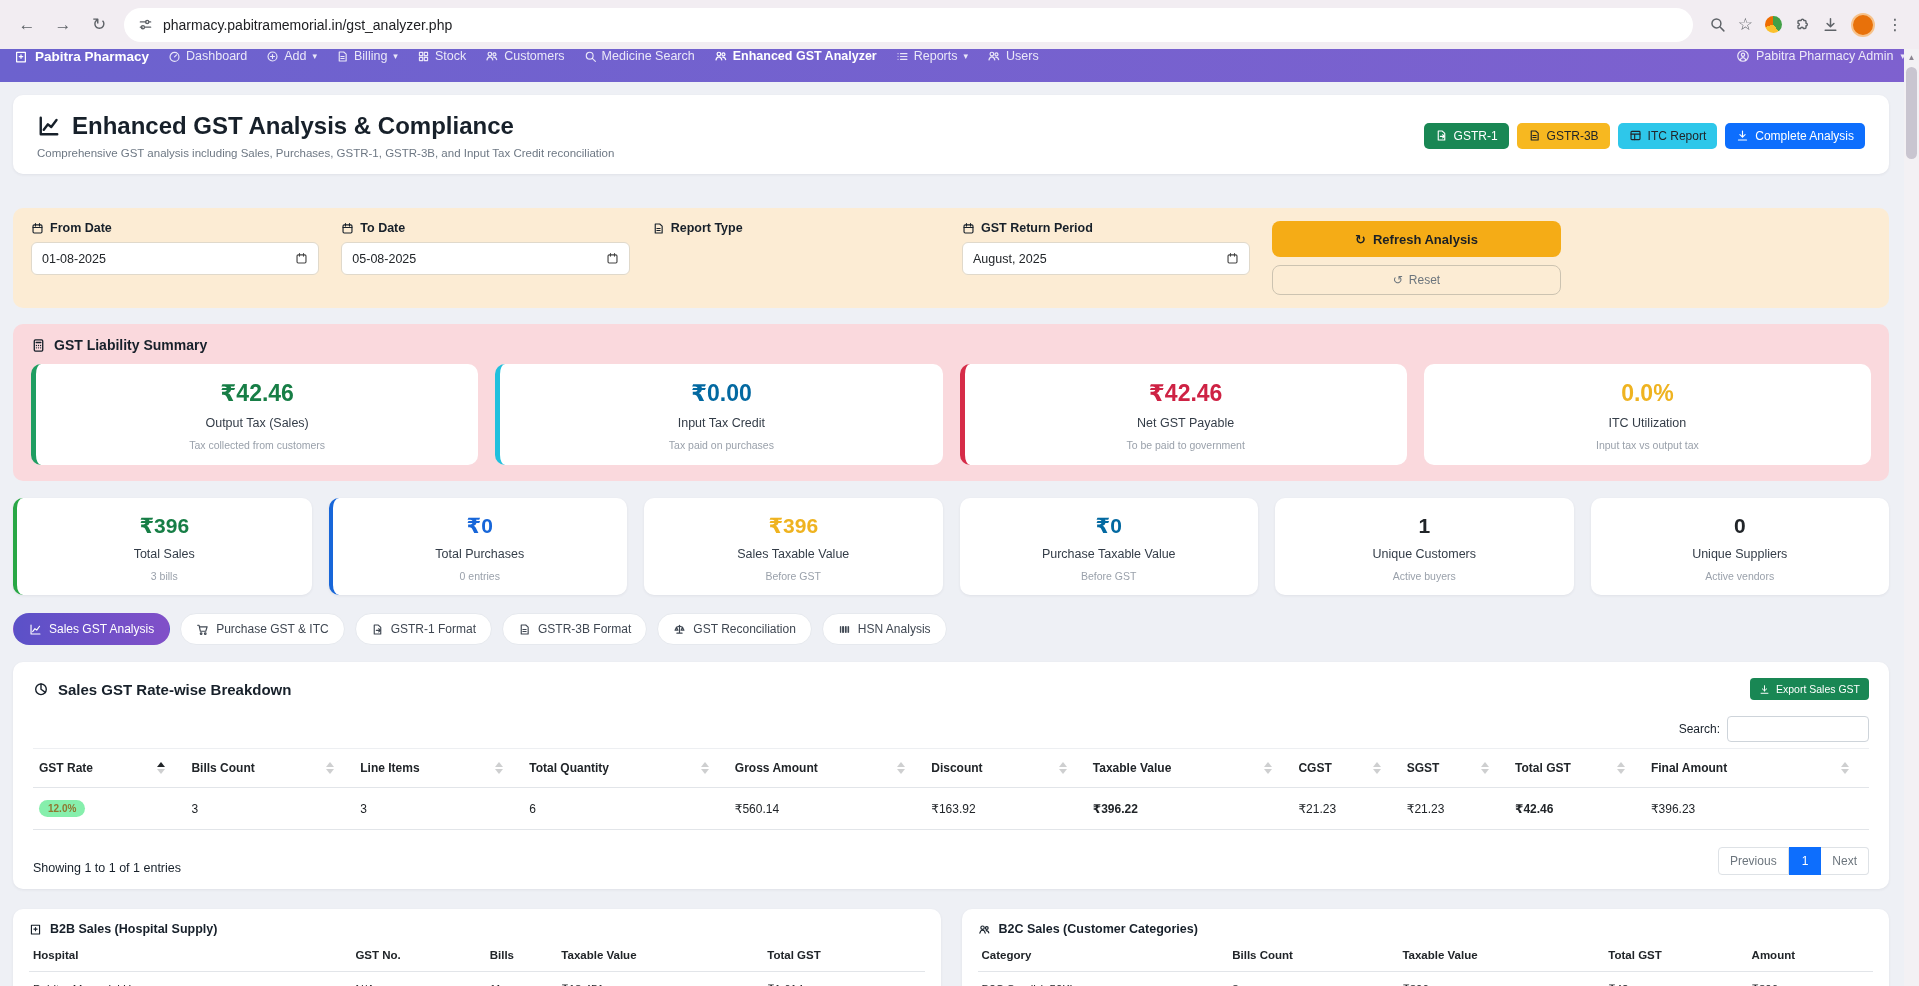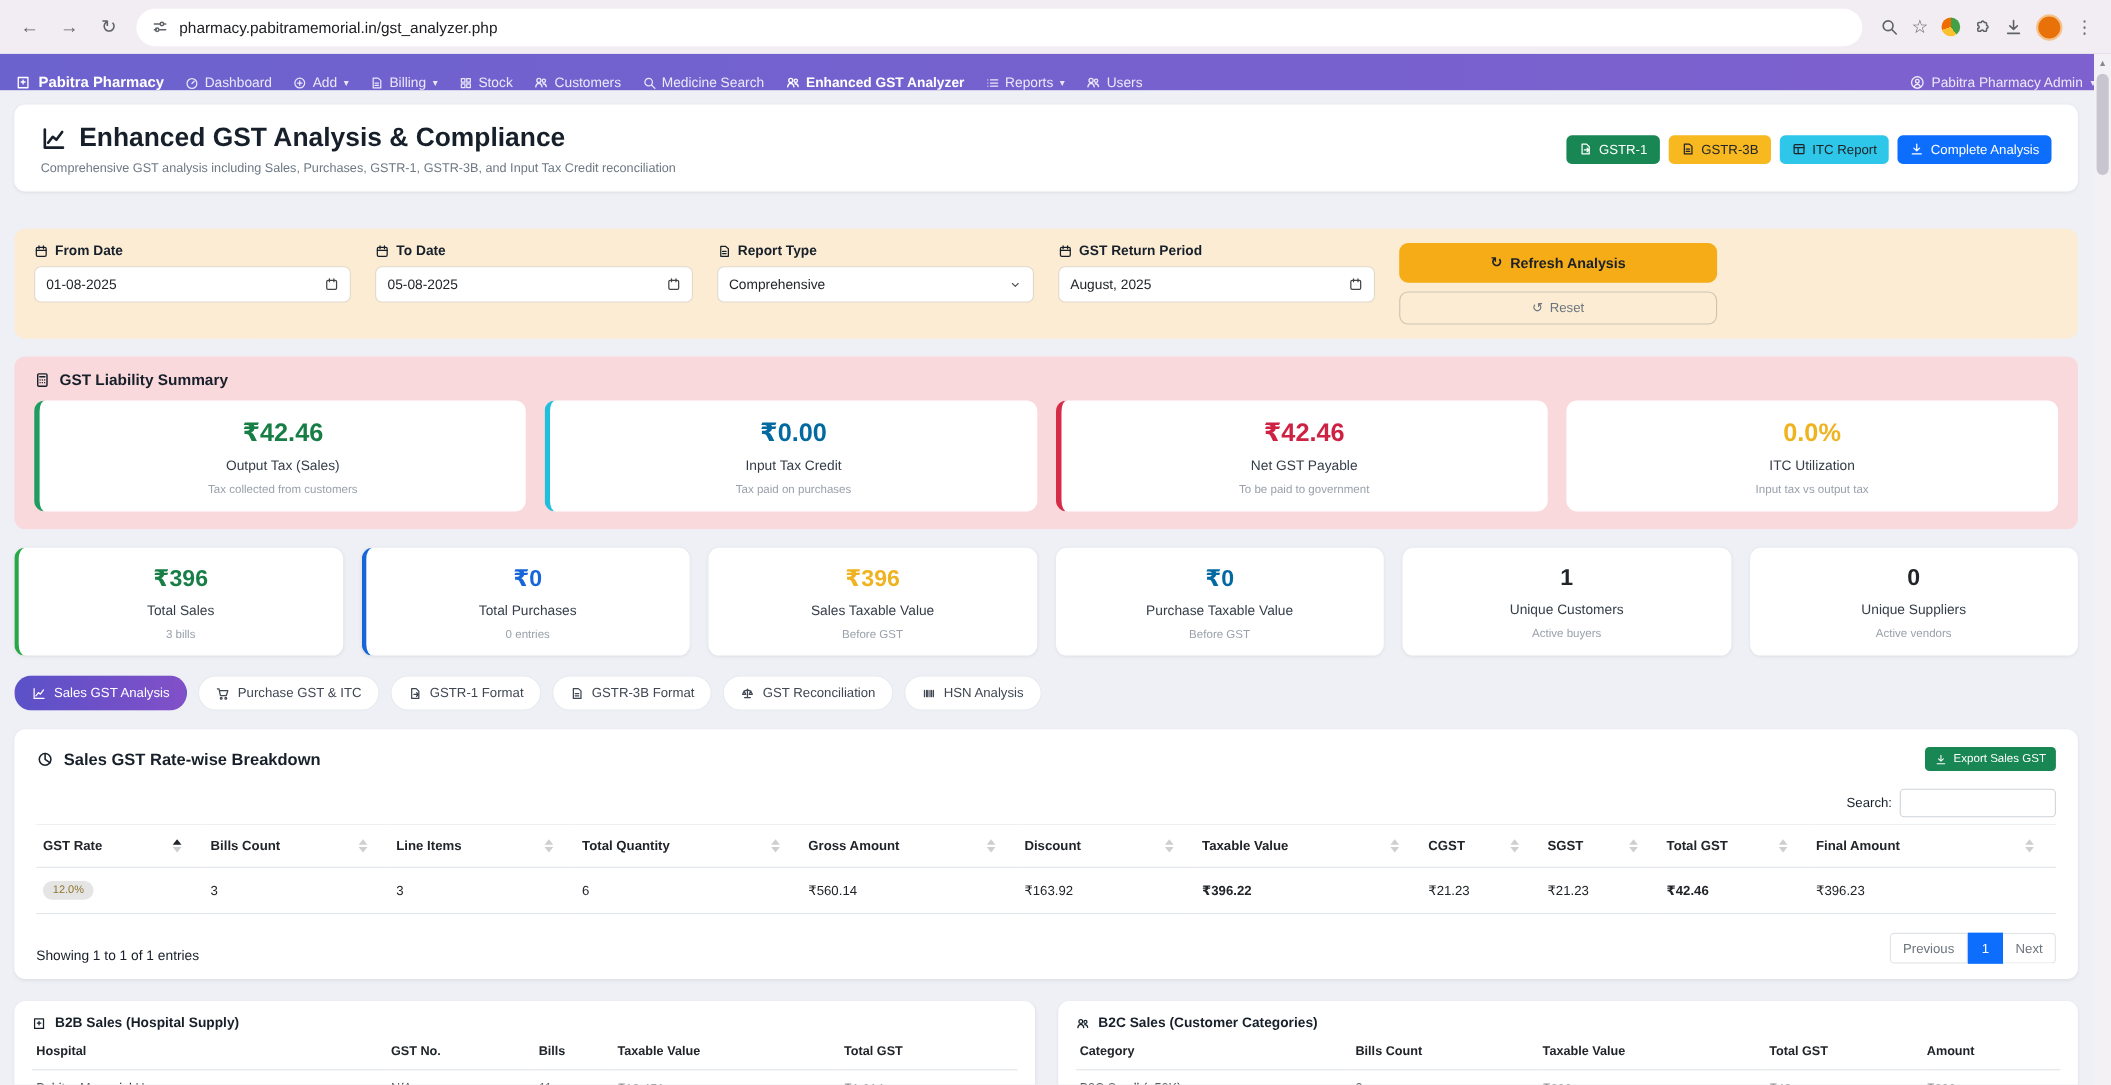--- a/index.html
+++ b/index.html
@@ -18,21 +18,21 @@
   .addr { flex:1; height:34px; background:#fff; border-radius:17px; margin:0 8px 0 6px;
           display:flex; align-items:center; gap:10px; padding:0 14px; color:#5f6368; }
   .addr .url { font-size:14px; color:#202124; }
   .tb-right { display:flex; align-items:center; gap:12px; padding:0 6px; color:#5f6368; }
   .avatar { width:24px; height:24px; border-radius:50%; background:#e8710a; border:2px solid #f6c28b; }
   .ext-dot { width:17px; height:17px; border-radius:50%; background:conic-gradient(#43a047 0 40%, #fbc02d 40% 70%, #ef6c00 70% 100%); }
   .kebab { font-size:16px; color:#5f6368; letter-spacing:0; }
 
   
   .navbar { height:33px; background:linear-gradient(90deg,#6c62ce,#7e61cf);
-            display:flex; align-items:flex-end; gap:19px; padding:0 14px; color:rgba(255,255,255,.85); font-size:12.5px; }
+            display:flex; align-items:flex-start; gap:19px; padding:0 14px; color:rgba(255,255,255,.85); font-size:12.5px; }
   .brand { display:flex; align-items:center; gap:7px; color:#fff; font-size:13.5px; font-weight:700; cursor:pointer; }
   .nav-item { display:flex; align-items:center; gap:5px; cursor:pointer; white-space:nowrap; }
   .nav-item.active { color:#fff; font-weight:600; }
   .nav-caret { font-size:9px; margin-left:1px; }
   .nav-right { margin-left:auto; display:flex; align-items:center; gap:6px; cursor:pointer; }
 
   
   .scrollbar { position:fixed; top:49px; right:0; bottom:0; width:15px; background:#f3f1f4; z-index:50; }
   .scrollbar .arrow { display:block; text-align:center; font-size:8px; color:#8b8691; padding-top:4px; }
   .scroll-thumb { position:absolute; top:18px; left:2px; right:2px; height:92px; background:#c9c5d0; border-radius:7px; }
@@ -99,21 +99,21 @@
   .search-input { width:142px; height:26px; border:1px solid #ced4da; border-radius:4px; padding:0 6px; font-family:inherit; }
   table { width:100%; border-collapse:collapse; table-layout:fixed; font-size:12px; color:#212529; }
   th { text-align:left; font-weight:700; padding:12px 6px; border-top:1px solid #edeff2; border-bottom:1px solid #e2e5e9; cursor:pointer; }
   td { text-align:left; padding:12px 6px; border-bottom:1px solid #e2e5e9; }
   .thx { display:flex; align-items:center; justify-content:space-between; padding-right:14px; }
   .sort { display:inline-flex; flex-direction:column; gap:2px; }
   .sort i { width:0; height:0; border-left:4px solid transparent; border-right:4px solid transparent; opacity:.22; }
   .sort .up { border-bottom:5px solid #212529; }
   .sort .dn { border-top:5px solid #212529; }
   th.sorted .up { opacity:1; }
-  .badge-rate { background:#e5e5e5; color:#8f7730; font-size:10px; padding:3px 9px; border-radius:9px; display:inline-block; }
+  .badge-rate { background:#86efac; color:#8f7730; font-size:10px; padding:3px 9px; border-radius:9px; display:inline-block;font-weight:bold; }
   .bold { font-weight:700; }
   .table-foot { display:flex; justify-content:space-between; align-items:flex-end; margin-top:17px; }
   .showing { font-size:12.5px; }
   .pagination { display:flex;justify-content:flex-end; }
   .page-btn { font-size:12px; padding:6px 11px; border:1px solid #dee2e6; background:#fff; color:#6c757d; cursor:pointer; font-family:inherit; }
   .page-btn.prev { border-radius:4px 0 0 4px; }
   .page-btn.next { border-radius:0 4px 4px 0; border-left:none; }
   .page-num { font-size:12px; padding:6px 12px; border:1px solid #0d6efd; background:#0d6efd; color:#fff; cursor:pointer; font-family:inherit; }
 
   
@@ -327,26 +327,20 @@
           </svg>
       </div>
     </div>
     <div>
       <div class="f-label">
         <svg class="ic" viewBox="0 0 16 16" width="13" height="13">
             <path d="M4 2.5h5.5L12.5 5v8.5h-8.5z"></path>
             <path d="M6 8h4M6 10.5h4"></path>
           </svg>
         <span>Report Type</span>
-      </div>
-      <div class="f-input">
-        <span>Comprehensive</span>
-        <svg class="ic" viewBox="0 0 16 16" width="12" height="12" style="color:#555">
-            <path d="M4.5 6.3L8 9.8l3.5-3.5"></path>
-          </svg>
       </div>
     </div>
     <div>
       <div class="f-label">
         <svg class="ic" viewBox="0 0 16 16" width="13" height="13">
             <rect x="2.5" y="3.5" width="11" height="10" rx="1.5"></rect>
             <path d="M2.5 6.8h11M5.5 2v3M10.5 2v3"></path>
           </svg>
         <span>GST Return Period</span>
       </div>

